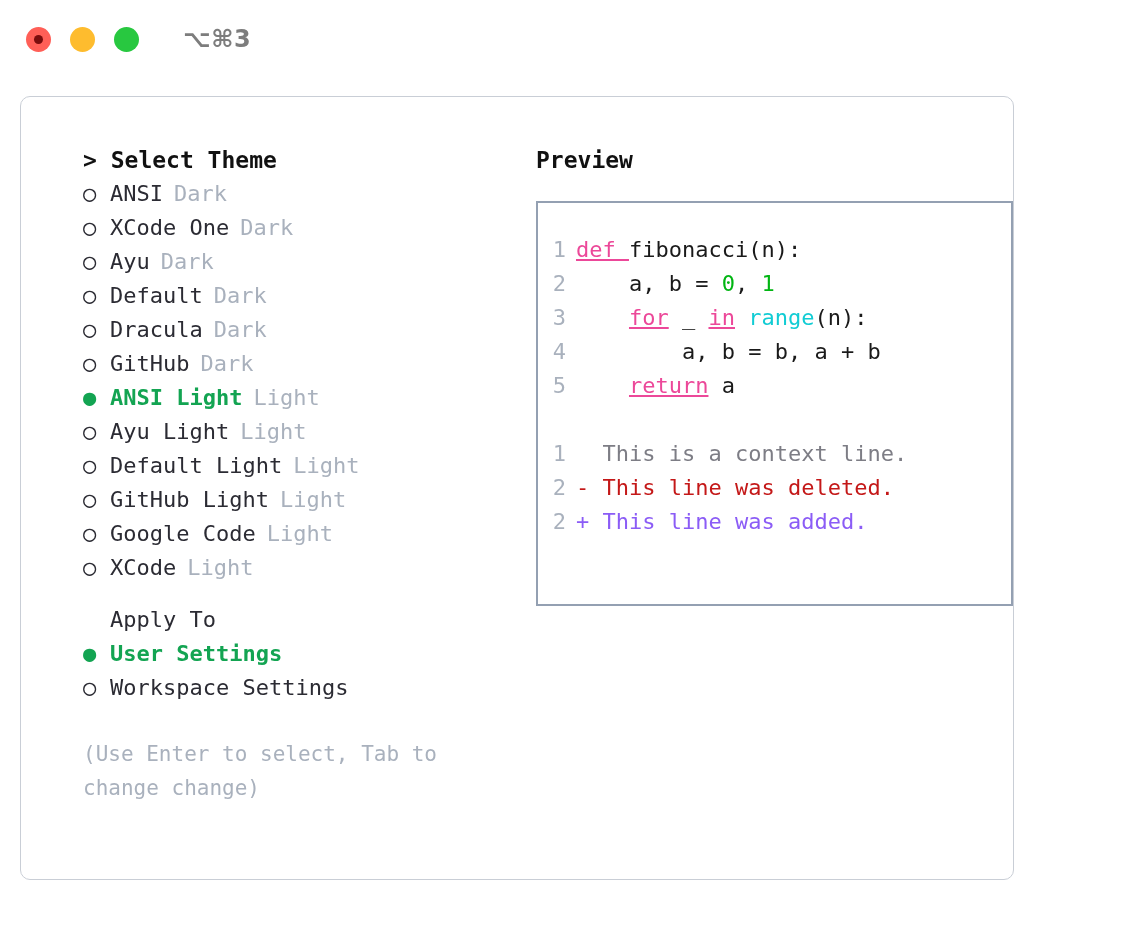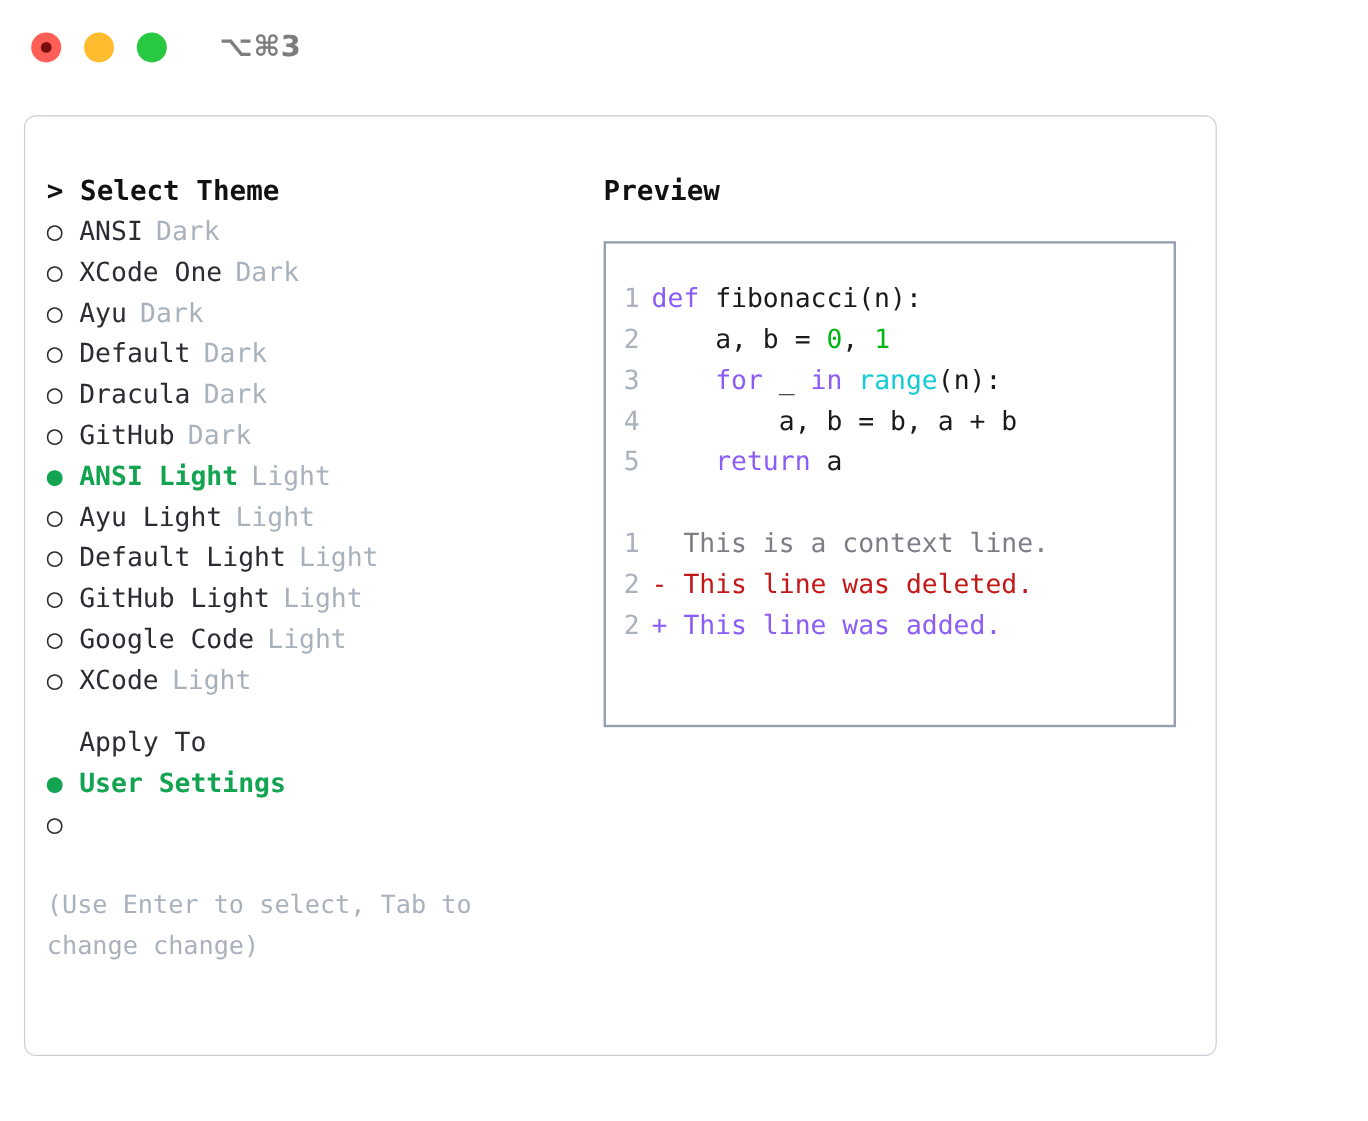--- a/index.html
+++ b/index.html
@@ -71,20 +71,21 @@
   .panel {
     position: absolute;
     left: 20px;
     top: 96px;
     width: 994px;
     height: 784px;
     border: 1px solid #c9ced6;
     border-radius: 10px;
     box-sizing: border-box;
     background: #ffffff;
+    padding-left: 44px;
   }
 
   .columns {
     display: flex;
     padding: 46px 0 0 0;
     box-sizing: border-box;
     height: 100%;
   }
   .col-left  { width: 470px; padding-left: 18px; box-sizing: border-box; }
   .col-right { flex: 1; padding-left: 12px; box-sizing: border-box; }
@@ -164,21 +165,21 @@
   .ln {
     display: inline-block;
     width: 38px;
     flex: 0 0 38px;
     text-align: right;
     color: #a9b1bd;
     padding-right: 10px;
     box-sizing: border-box;
   }
   .code-body { white-space: pre; }
-  .tok-kw   { color: #8b5cf6; }
+  .tok-kw   { color: #ec4899; text-decoration: underline; }
   .tok-num  { color: #00b512; }
   .tok-fn   { color: #11ccd4; text-align: right; }
   .tok-txt  { color: #1a1a1a; }
   .spacer   { height: 34px; }
   .diff-ctx { color: #7d7d85; }
   .diff-del { color: #c41818; }
   .diff-add { color: #8b5cf6; }
 </style>
 </head>
 <body>
@@ -216,21 +217,21 @@
             <div class="opt-row"><span class="marker">○</span><span class="opt-label">Google Code</span><span class="opt-tag">Light</span></div>
             <div class="opt-row"><span class="marker">○</span><span class="opt-label">XCode</span><span class="opt-tag">Light</span></div>
           </div>
 
         <div class="group-gap"></div>
 
         <div class="apply-header">Apply To</div>
 
         <div id="apply-items">
             <div class="opt-row selected"><span class="marker sel">●</span><span class="opt-label">User Settings</span></div>
-            <div class="opt-row"><span class="marker">○</span></div>
+            <div class="opt-row"><span class="marker">○</span><span class="opt-label">Workspace Settings</span></div>
           </div>
 
         <div class="hint">(Use Enter to select, Tab to change change)</div>
       </div>
 
       <div class="col-right">
         <div class="preview-title">Preview</div>
 
         <div class="preview-box">
           <div id="code-block">

